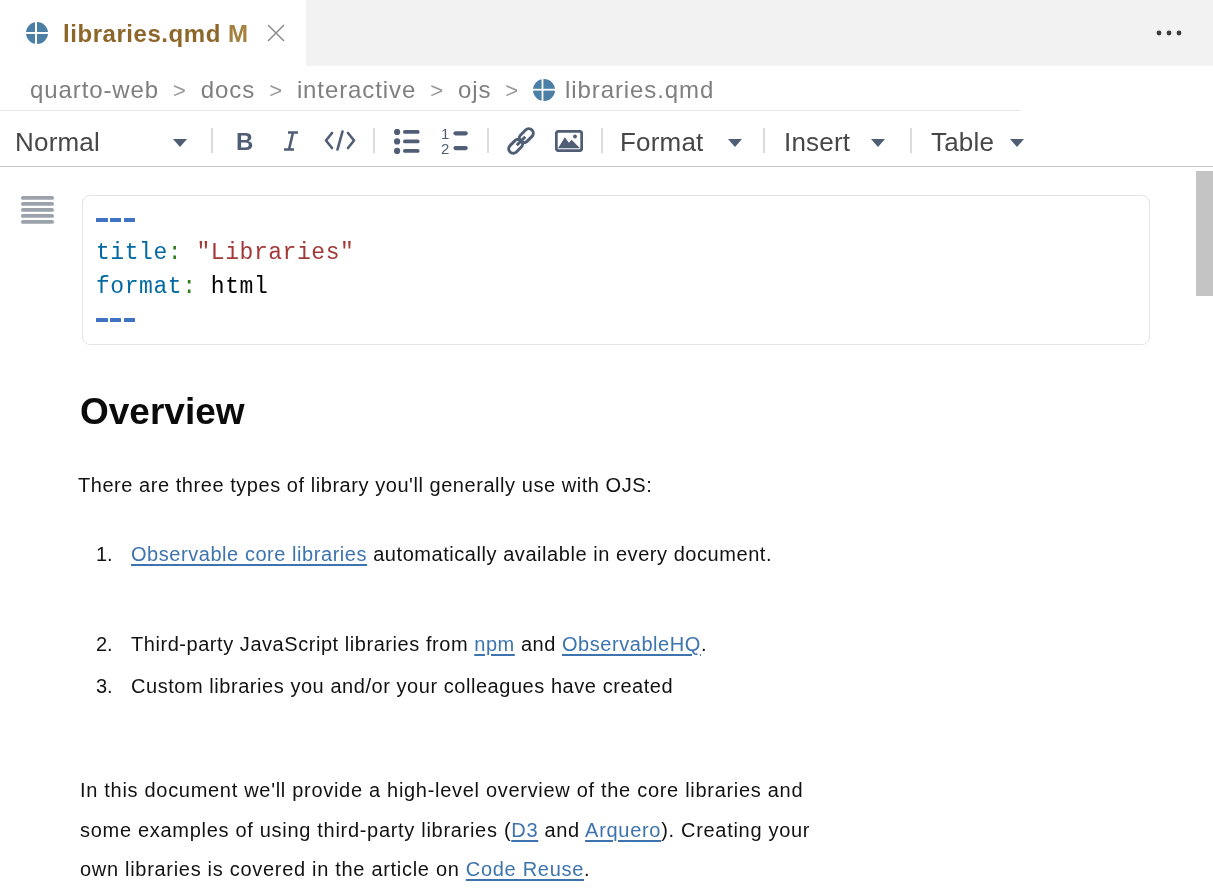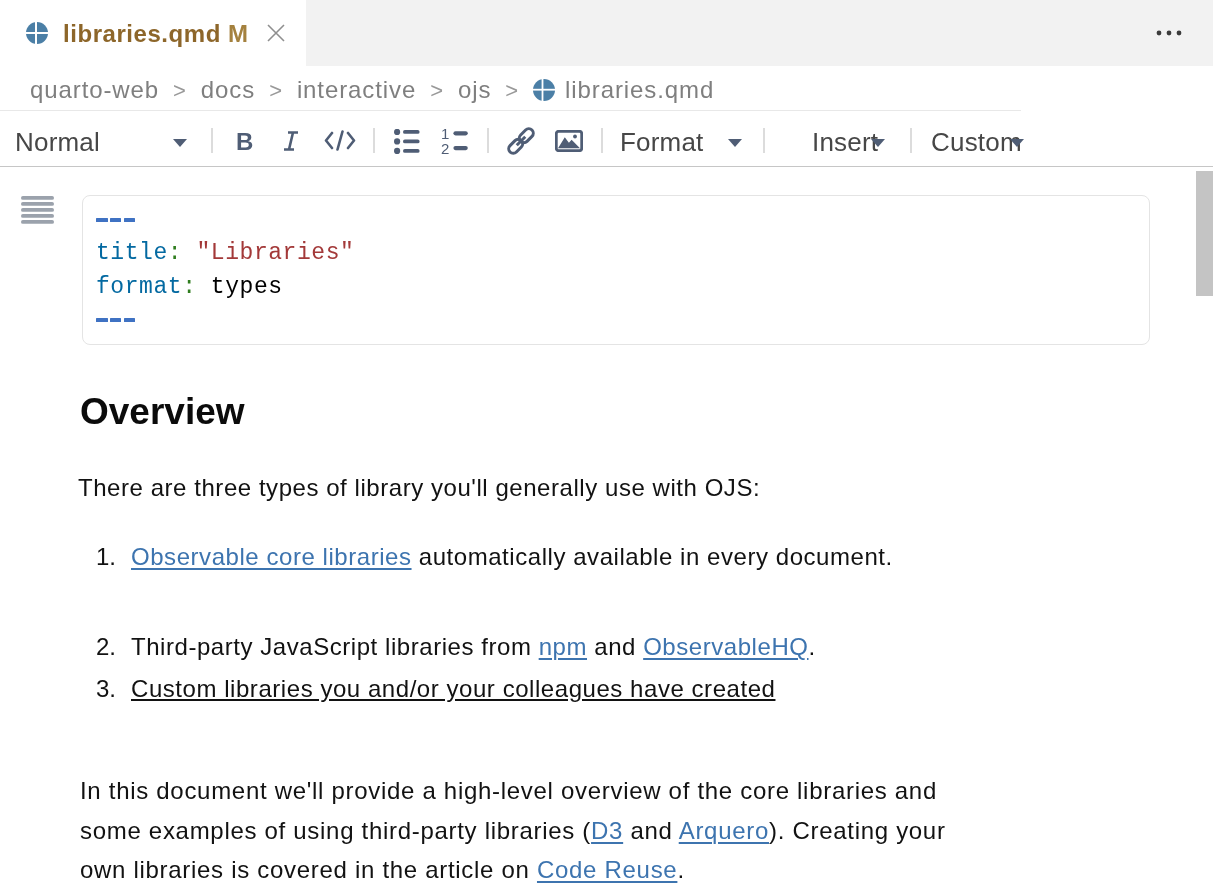--- a/index.html
+++ b/index.html
@@ -35,25 +35,25 @@
   #codeblock { left:82px; top:195px; width:1068px; height:150px;
     border:1px solid #e4e4e4; border-radius:8px; background:#fff;
     font-family:"Liberation Mono", monospace; font-size:23px; letter-spacing:0.55px; line-height:33.4px;
     padding:8px 0 0 13px; white-space:pre; }
   .cmeta i { display:inline-block; width:11.6px; height:3.7px; background:#3f72c3;
     margin-right:2.3px; vertical-align:4.2px; border-radius:0.5px; }
   .cmeta i:last-child { margin-right:0; } .ckey { color:#0369a1; } .ccolon { color:#2f7d1e; }
   .cstr { color:#a33939; } .cplain { color:#000; }
 
   #h1 { left:80px; top:391px; font-size:37px; font-weight:bold; color:#0b0b0b; }
-  .body { color:#121212; font-size:24px; letter-spacing:0.55px; }
+  .body { color:#121212; font-size:20px; letter-spacing:0.55px; }
   #p1 { left:78px; top:474px; }
   .li  { left:96px; }
   .num { display:inline-block; width:35px; letter-spacing:0; }
-  #li1 { top:543px; } #li2 { top:633px; } #li3 { top:675px;text-decoration:underline; }
+  #li1 { top:543px; } #li2 { top:633px; } #li3 { top:675px; }
   #p2 { left:80px; top:743px; line-height:39.5px; letter-spacing:0.7px;margin-top:28px; }
   a { color:#3d74af; text-decoration:underline; text-underline-offset:3px; text-decoration-thickness:1.8px; }
 </style>
 </head>
 <body>
   <div class="abs" id="tabstrip">
     <div class="abs" id="tab">
       <svg class="abs" style="left:26px;top:22px" width="22" height="22" viewBox="0 0 22 22">
         <circle cx="11" cy="11" r="11" fill="#4b7fa6"></circle>
         <rect x="9" y="0" width="2" height="22" fill="#fff"></rect>
@@ -116,42 +116,42 @@
     </svg>
     <svg class="icon" style="left:555px;top:18px" width="28" height="22" viewBox="0 0 28 22">
       <rect x="1.3" y="1.3" width="25.4" height="19.4" rx="2.4" fill="none" stroke="#4f5d75" stroke-width="2.8"></rect>
       <polygon points="3,18.3 9.8,7.2 13.9,12.8 16.6,9.8 25,18.3" fill="#4f5d75"></polygon>
       <circle cx="20" cy="6.5" r="1.9" fill="#4f5d75"></circle>
     </svg>
     <div class="vsep" style="left:601px"></div>
     <div class="tbtext" style="left:620px">Format</div>
     <div class="tri" style="left:728px"></div>
     <div class="vsep" style="left:763px"></div>
-    <div class="tbtext" style="left:812px">Insert</div>
+    <div class="tbtext" style="left:784px">Insert</div>
     <div class="tri" style="left:871px"></div>
     <div class="vsep" style="left:910px"></div>
-    <div class="tbtext" style="left:931px">Custom</div>
+    <div class="tbtext" style="left:931px">Table</div>
     <div class="tri" style="left:1010px"></div>
   </div>
 
   <div class="abs" id="thumb"></div>
 
   <svg class="abs" id="draghandle" width="33" height="28" viewBox="0 0 33 28">
     <g fill="#9ba2ac">
       <rect x="0" y="0" width="33" height="3.8" rx="1.9"></rect>
       <rect x="0" y="6" width="33" height="3.8" rx="1.9"></rect>
       <rect x="0" y="12" width="33" height="3.8" rx="1.9"></rect>
       <rect x="0" y="18" width="33" height="3.8" rx="1.9"></rect>
       <rect x="0" y="24" width="33" height="3.8" rx="1.9"></rect>
     </g>
   </svg>
 
   <div class="abs" id="codeblock"><span class="cmeta"><i></i><i></i><i></i></span>
 <span class="ckey">title</span><span class="ccolon">:</span><span class="cplain"> </span><span class="cstr">"Libraries"</span>
-<span class="ckey">format</span><span class="ccolon">:</span><span class="cplain"> types</span>
+<span class="ckey">format</span><span class="ccolon">:</span><span class="cplain"> html</span>
 <span class="cmeta"><i></i><i></i><i></i></span></div>
 
   <div class="abs" id="h1">Overview</div>
 
   <div class="abs body" id="p1">There are three types of library you'll generally use with OJS:</div>
 
   <div class="abs body li" id="li1"><span class="num">1.</span><a href="#">Observable core libraries</a> automatically available in every document.</div>
   <div class="abs body li" id="li2"><span class="num">2.</span>Third-party JavaScript libraries from <a href="#">npm</a> and <a href="#">ObservableHQ</a>.</div>
   <div class="abs body li" id="li3"><span class="num">3.</span>Custom libraries you and/or your colleagues have created</div>
 

